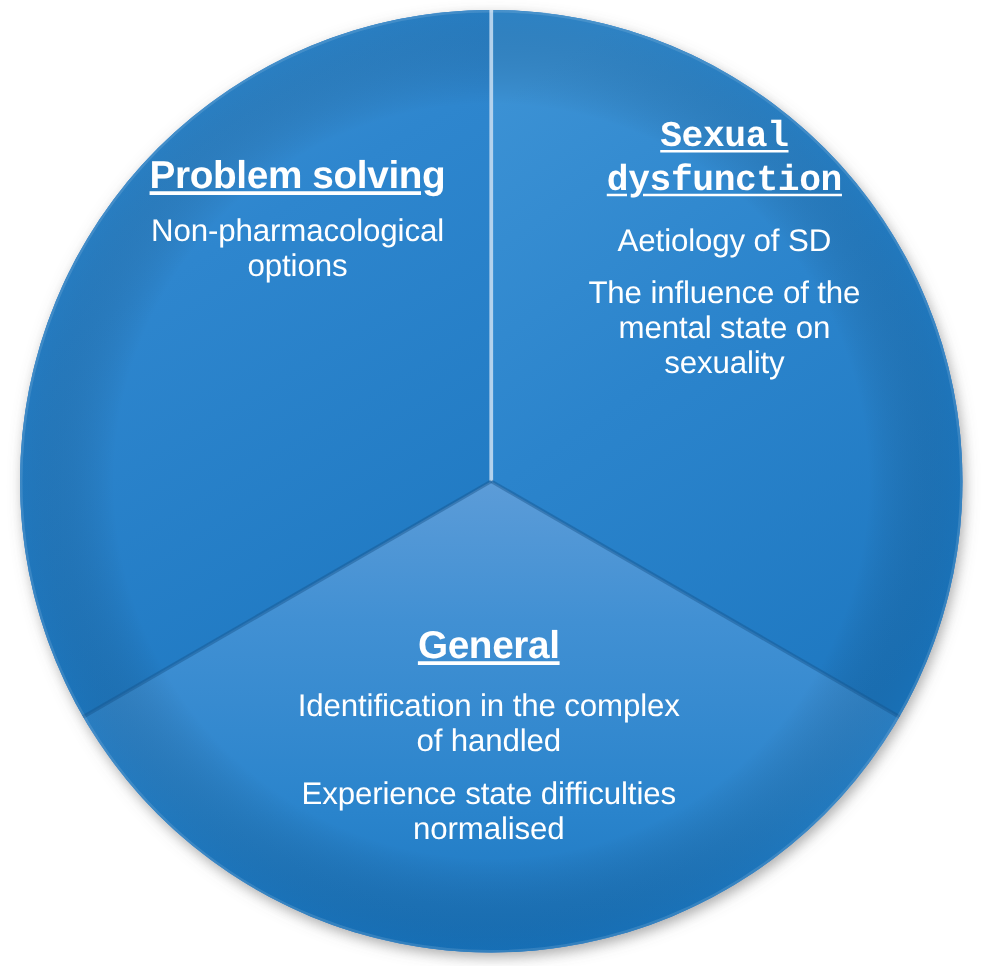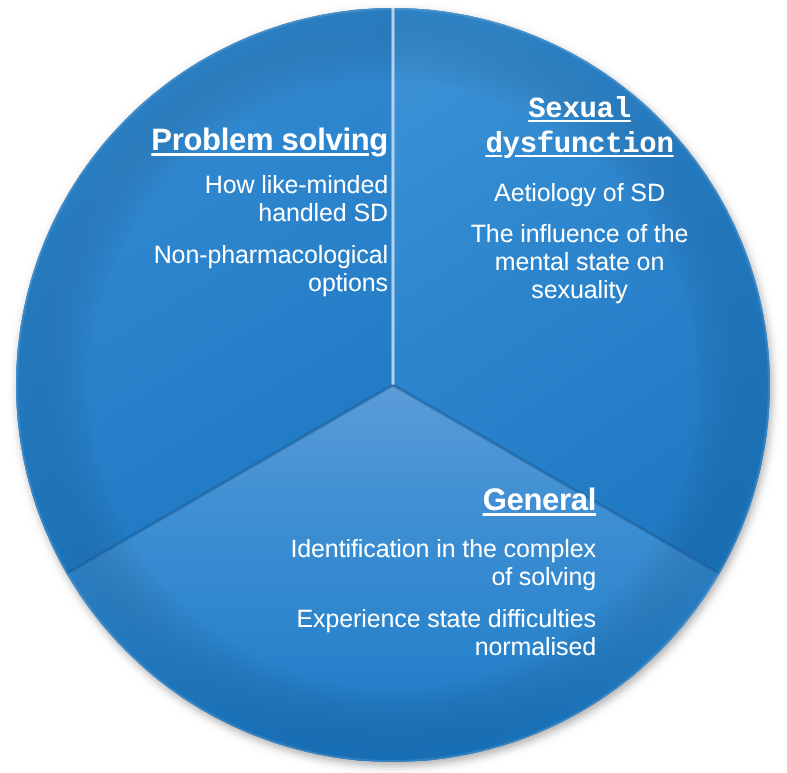--- a/index.html
+++ b/index.html
@@ -53,43 +53,41 @@
     white-space: pre-line;
     letter-spacing: -0.1px;
   }
   .seg-item:last-child { margin-bottom: 0; }
 
   
   #text-problem-solving {
     left: 88px;
     top: 122px;
     width: 300px;
-    text-align: right;
   }
   #text-problem-solving .seg-title { font-size: 31px; }
 
   
   #text-sexual-dysfunction {
     left: 437px;
     top: 93px;
     width: 285px;
   }
   #text-sexual-dysfunction .seg-title {
     font-size: 29px;
     line-height: 1.2;
     margin-bottom: 16px;
     font-family: Liberation Mono, monospace;
   }
 
   
   #text-general {
     left: 186px;
-    top: 482px;
+    top: 498px;
     width: 410px;
-    text-align: right;
   }
   #text-general .seg-title { font-size: 31px; margin-bottom: 18px; }
 </style>
 </head>
 <body>
 
 <div id="stage">
 
   <svg id="pie-svg" viewBox="0 0 787 773">
     <defs>
@@ -139,36 +137,34 @@
       <line x1="393" y1="385" x2="393" y2="8" stroke="#BBD6EE" stroke-width="3" stroke-opacity="0.95"></line>
       <line x1="393" y1="385" x2="66.55" y2="573.5" stroke="#17558c" stroke-width="3" stroke-opacity="0.45"></line>
       <line x1="393" y1="385" x2="719.45" y2="573.5" stroke="#17558c" stroke-width="3" stroke-opacity="0.45"></line>
     </g>
 
     <circle cx="393" cy="385" r="376" fill="none" stroke="#ffffff" stroke-opacity="0.12" stroke-width="2"></circle>
   </svg>
 
   <div class="seg-text" id="text-problem-solving">
     <div class="seg-title">Problem solving</div>
-    <div class="seg-item">How like-minded
-handled SD</div>
     <div class="seg-item">Non-pharmacological
 options</div>
   </div>
 
   <div class="seg-text" id="text-sexual-dysfunction">
     <div class="seg-title">Sexual
 dysfunction</div>
     <div class="seg-item">Aetiology of SD</div>
     <div class="seg-item">The influence of the
 mental state on
 sexuality</div>
   </div>
 
   <div class="seg-text" id="text-general">
     <div class="seg-title">General</div>
     <div class="seg-item">Identification in the complex
-of solving</div>
+of handled</div>
     <div class="seg-item">Experience state difficulties
 normalised</div>
   </div>
 
 </div>
 
 </body></html>

